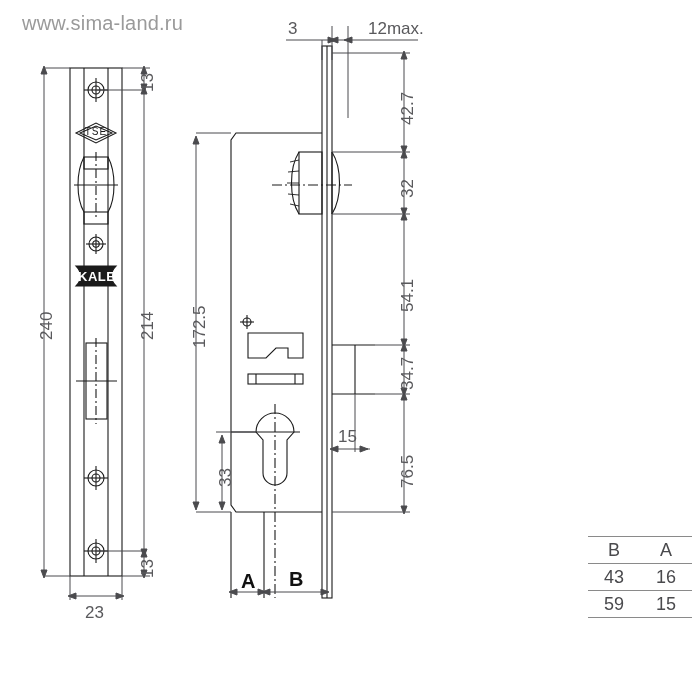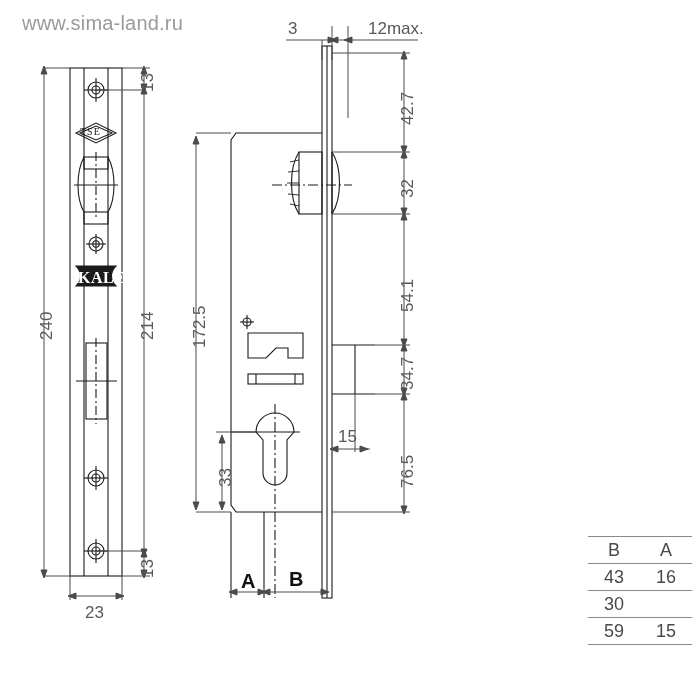--- a/index.html
+++ b/index.html
@@ -14,22 +14,22 @@
        font-family:"Liberation Sans",sans-serif;white-space:nowrap;
        line-height:1;}
   .rot{transform:rotate(-90deg);transform-origin:0 0;}
   .tbl{position:absolute;left:588px;top:536px;width:104px;}
   .tbl div.row{display:flex;border-bottom:1px solid #8a8a8a;height:26px;
        align-items:center;}
   .tbl span{flex:1;text-align:center;font-size:18px;color:#4a4a4d;
        font-family:"Liberation Sans",sans-serif;}
   .lbl{position:absolute;font-size:20px;color:#111;font-weight:bold;
        font-family:"Liberation Sans",sans-serif;}
-  .logo{position:absolute;font-family:Liberation Serif, serif;
-        color:#1a1a1a;}
+  .logo{position:absolute;font-family:Liberation Sans, sans-serif;
+        color:#1a1a1a;text-align:center;}
 </style>
 </head>
 <body>
 
 <div id="stage">
 
   <div class="wm">www.sima-land.ru</div>
 
   <svg width="700" height="700">
     <g fill="none" stroke="#1b1b1b" stroke-width="1.1" shape-rendering="geometricPrecision">
@@ -285,35 +285,31 @@
   <div class="dim" style="left:338px;top:428px;">15</div>
   <div class="dim rot" style="left:399px;top:488px;">76.5</div>
   <div class="dim rot" style="left:191px;top:348px;">172.5</div>
   <div class="dim rot" style="left:217px;top:487px;">33</div>
 
   <div class="lbl" style="left:241px;top:570px;">A</div>
   <div class="lbl" style="left:289px;top:568px;">B</div>
 
   <div class="logo" style="left:80px;top:126px;width:32px;font-size:10px;
        letter-spacing:1px;">TSE</div>
-  <div class="logo" style="left:78px;top:269px;width:36px;font-size:16px;
+  <div class="logo" style="left:78px;top:269px;width:36px;font-size:13px;
        color:#fff;font-weight:bold;letter-spacing:.5px;">KALE</div>
 
   <div class="tbl">
     <div class="row" style="border-top:1px solid #8a8a8a;">
       <span>B</span>
       <span>A</span>
     </div>
     <div class="row">
       <span>43</span>
       <span>16</span>
     </div>
     <div class="row">
-      <span>30</span>
-      <span></span>
-    </div>
-    <div class="row">
       <span>59</span>
       <span>15</span>
     </div>
   </div>
 
 </div>
 
 </body></html>

